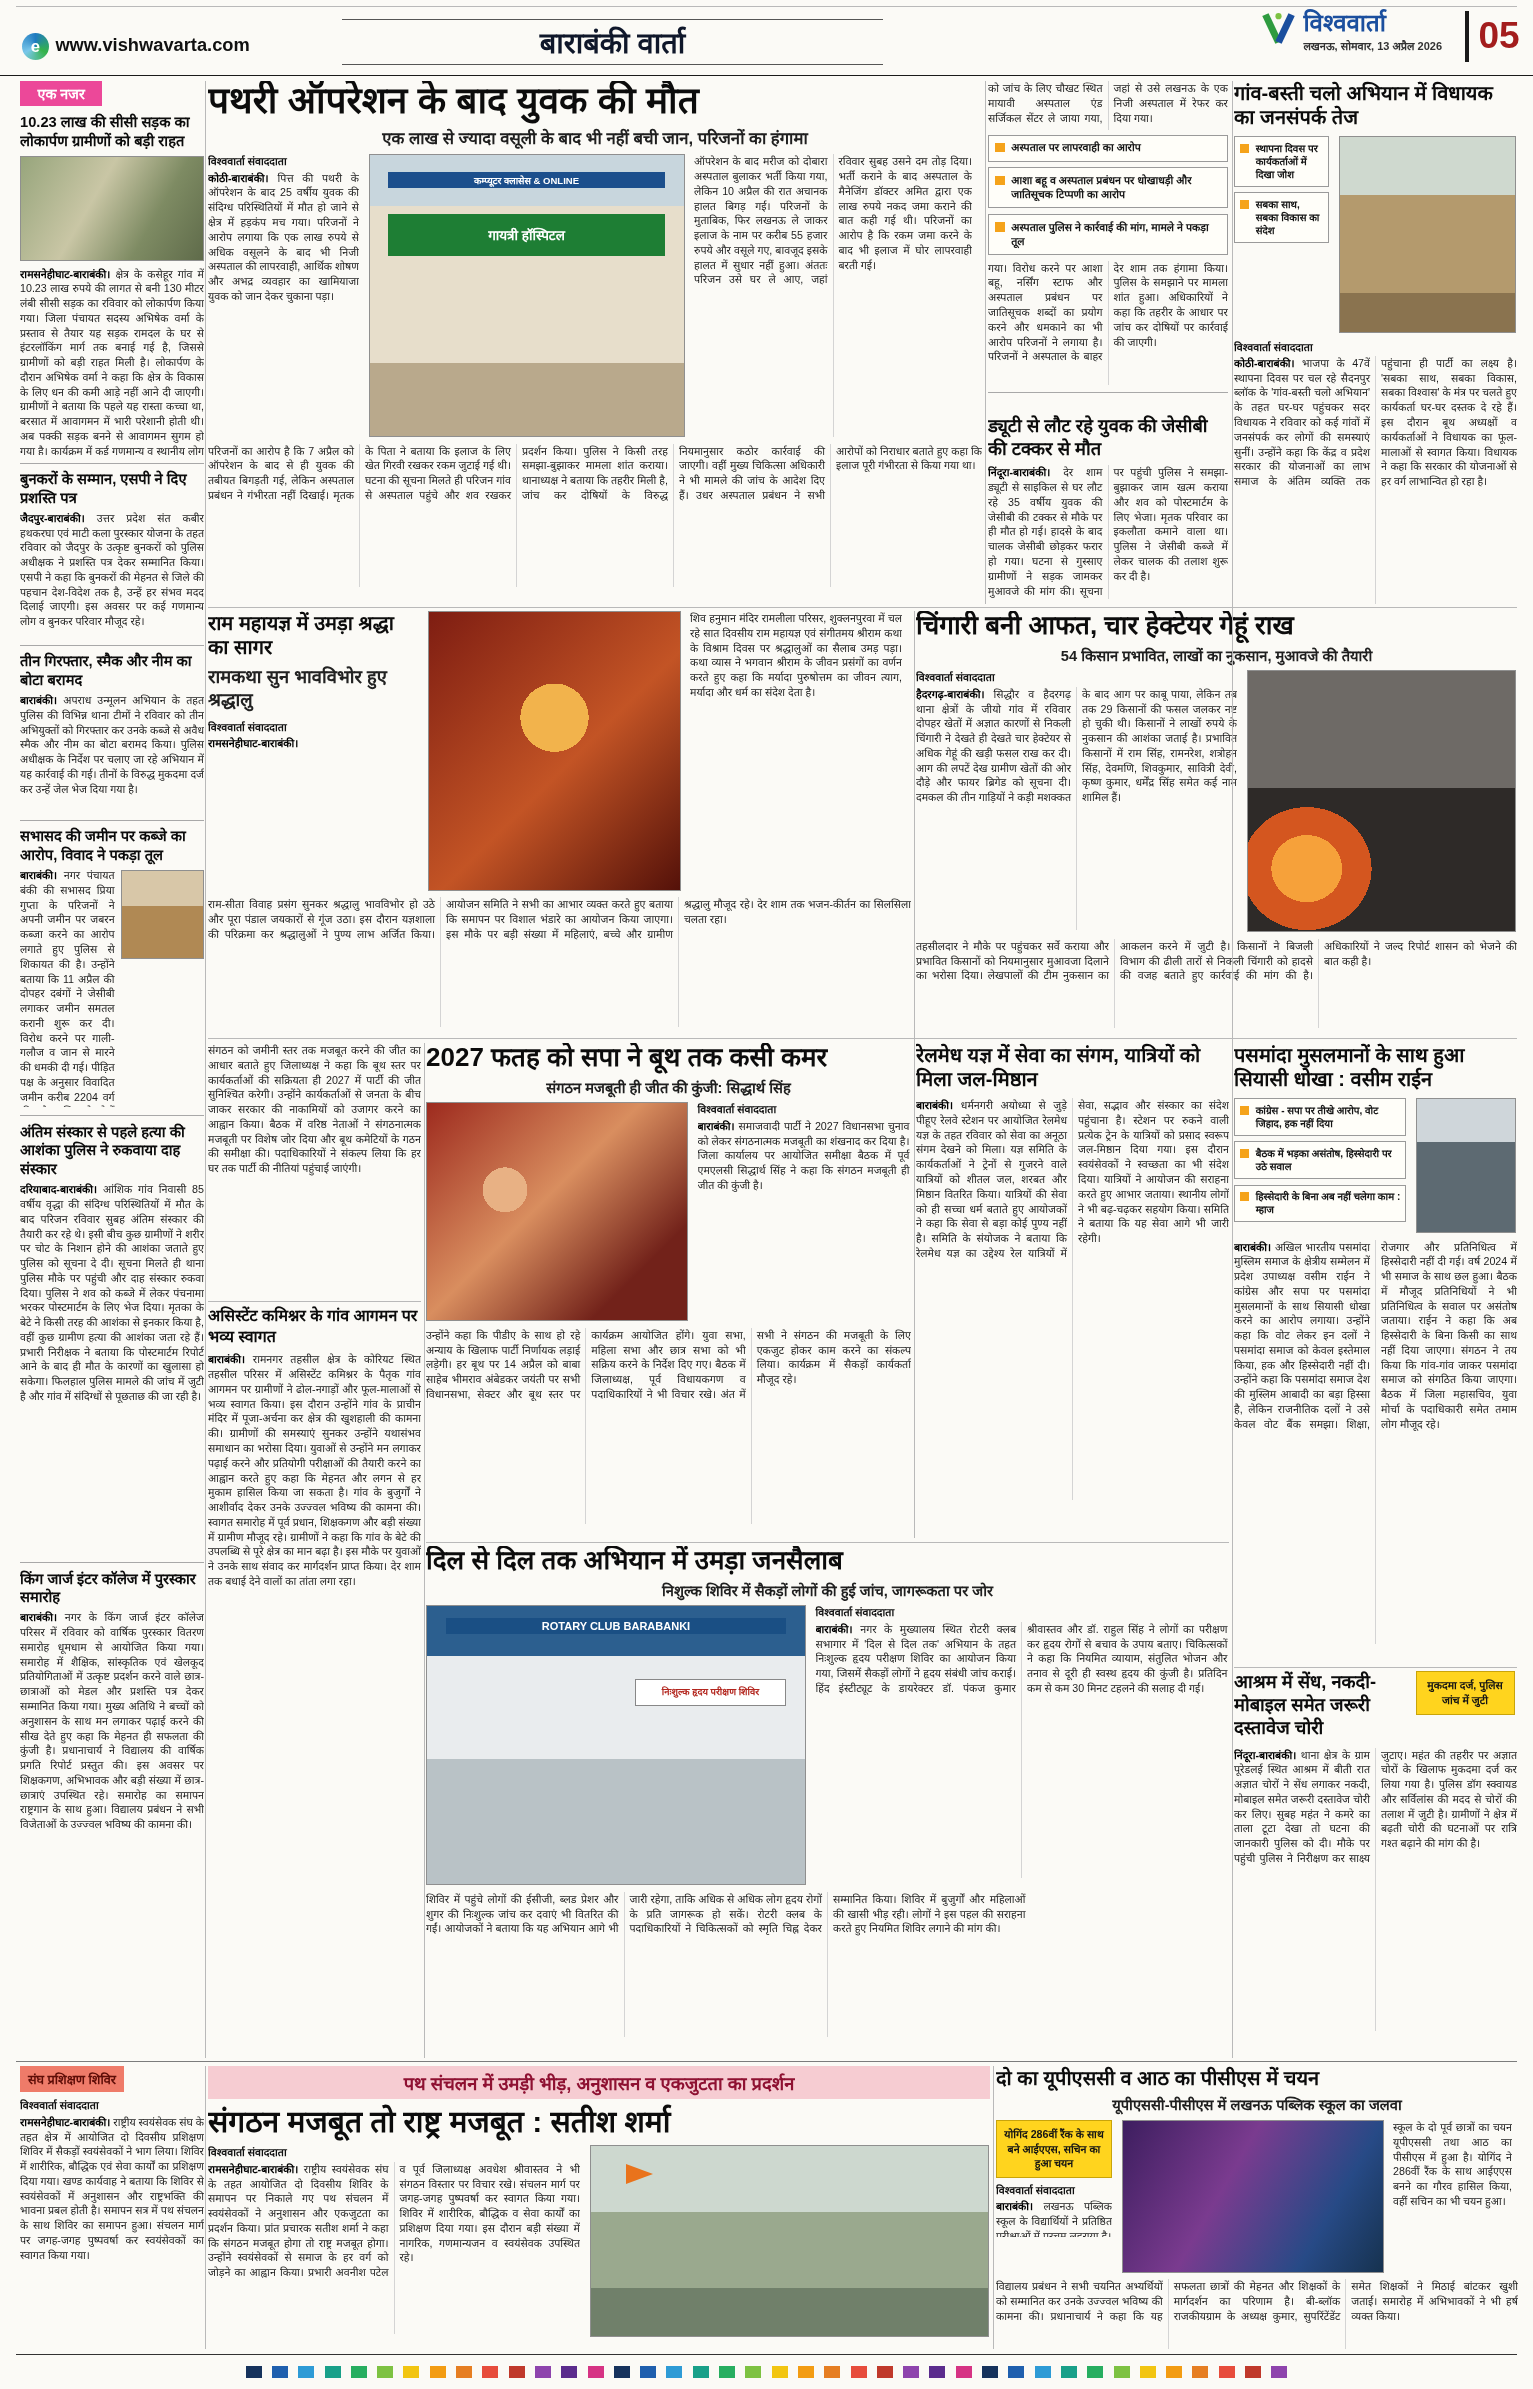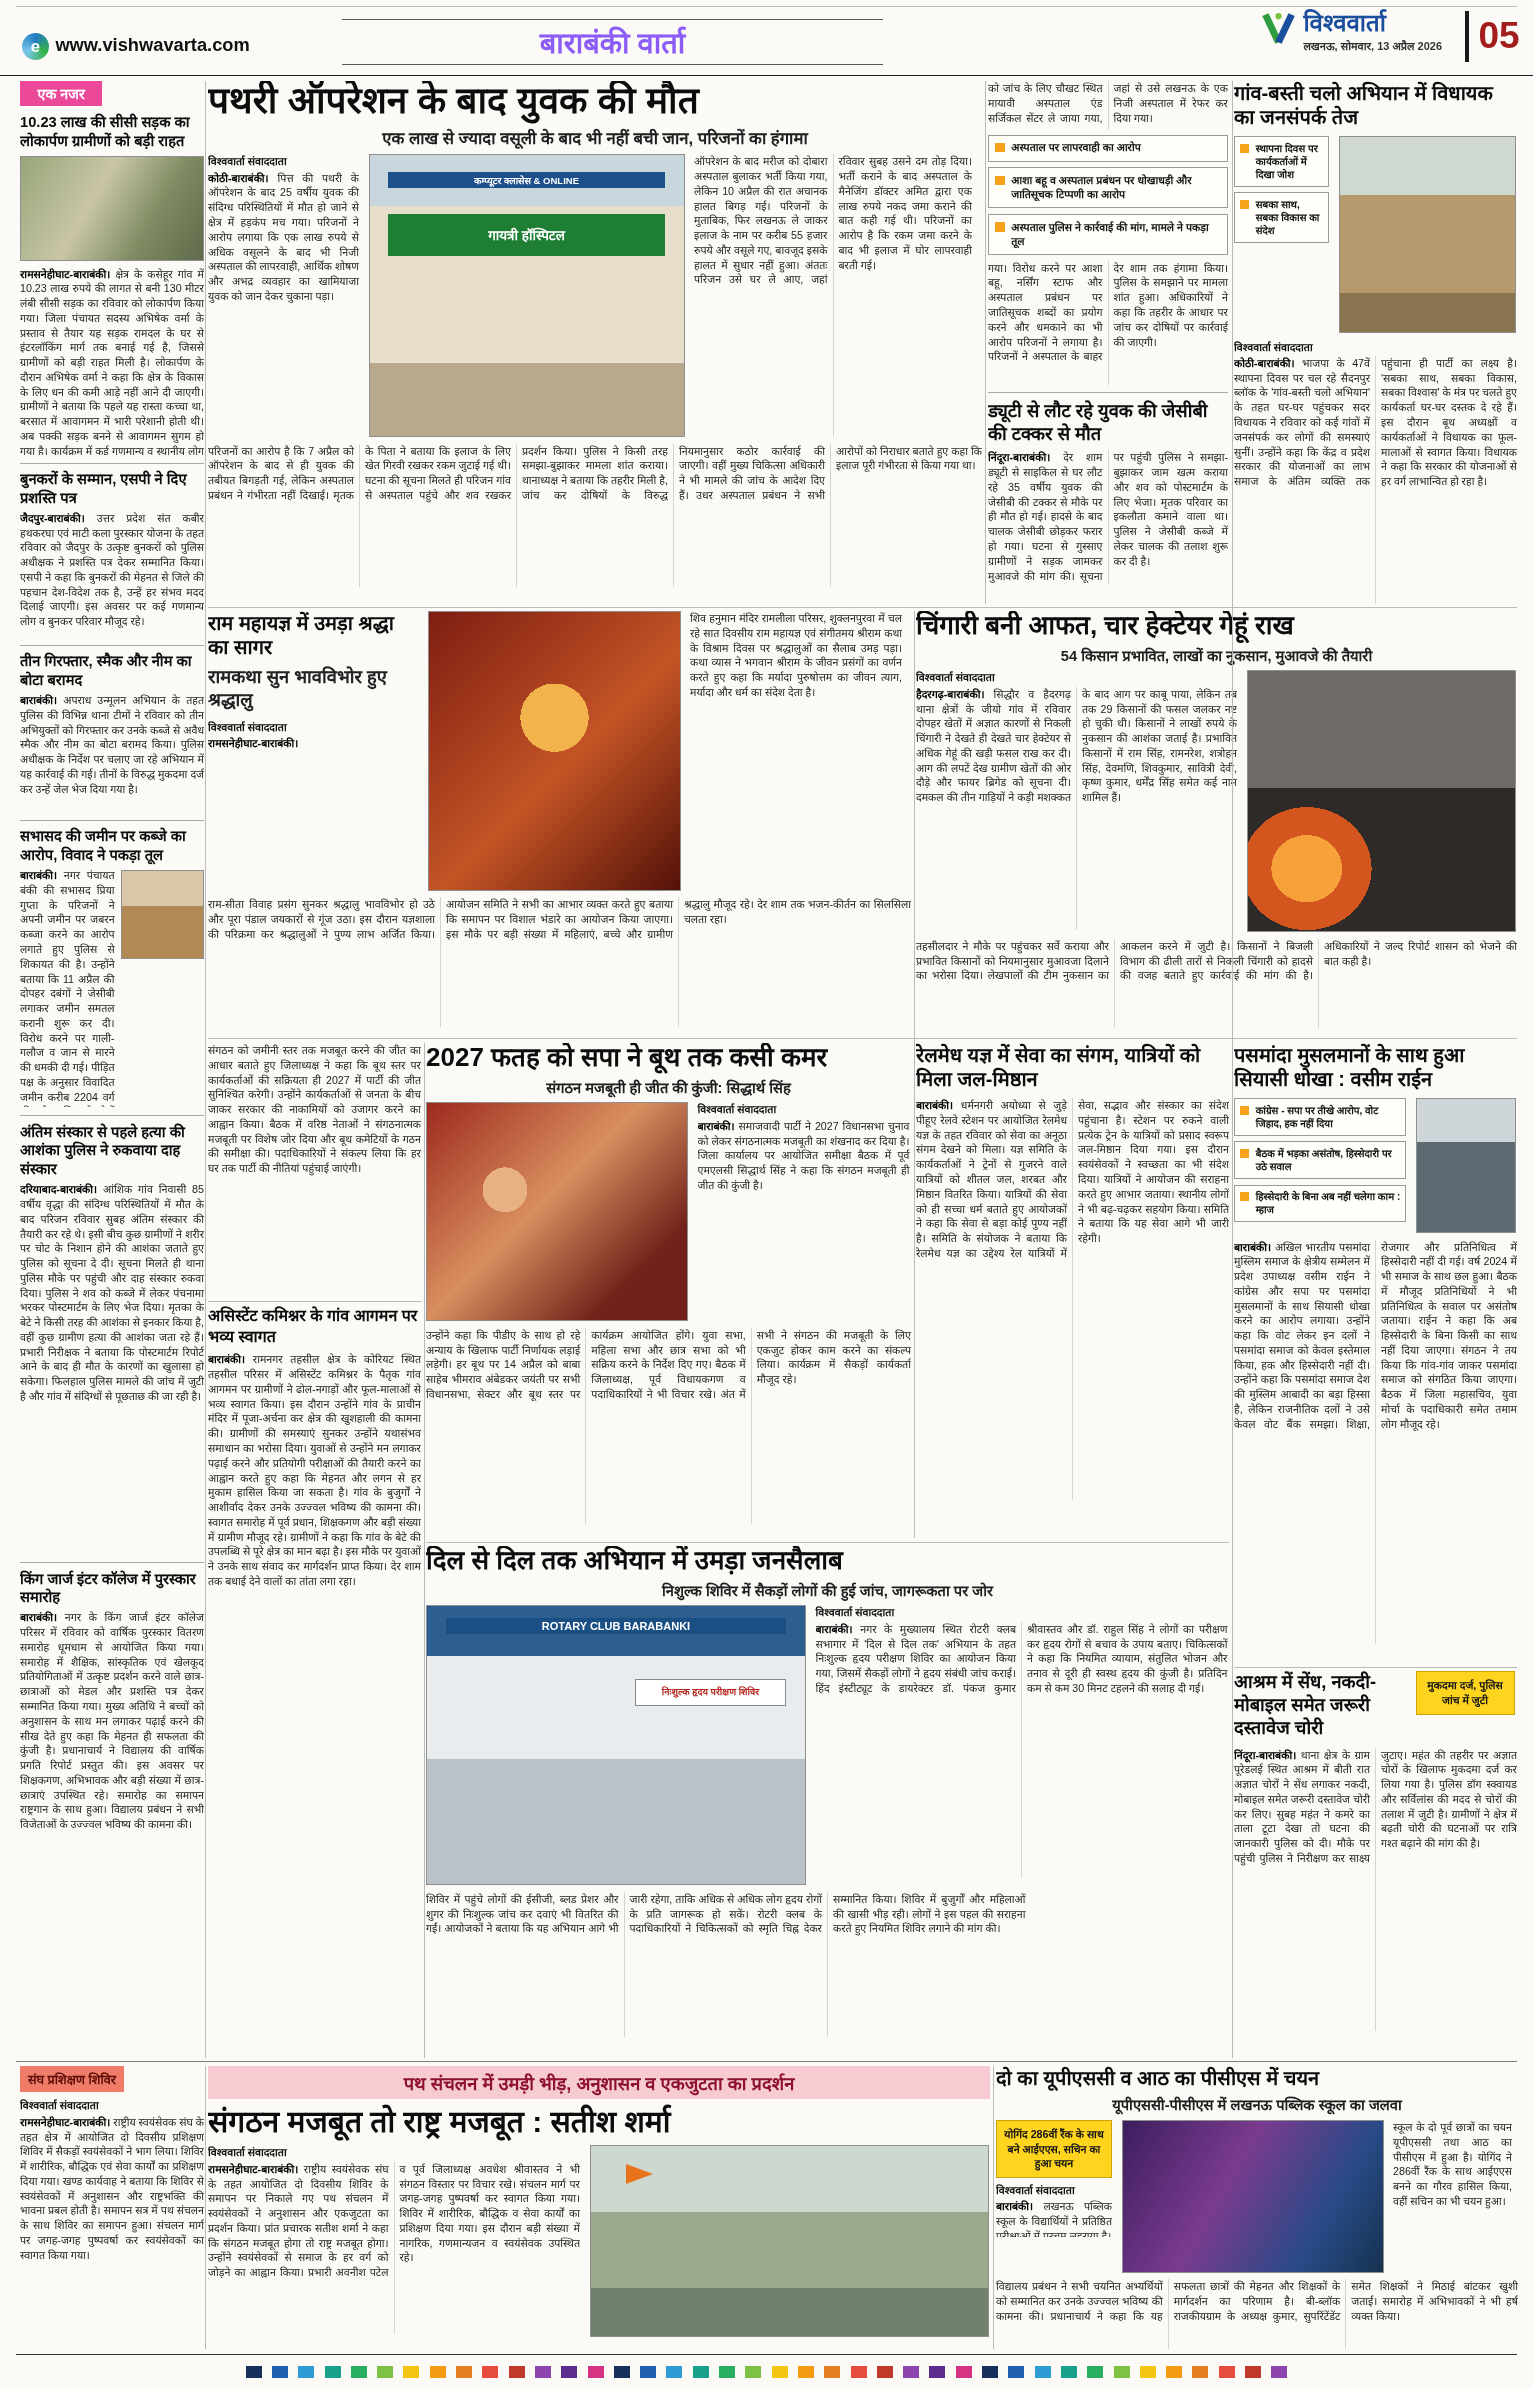--- a/index.html
+++ b/index.html
@@ -31,21 +31,21 @@
 .sqm{width:9.5px;height:9.5px;background:#f5a31a;flex:none;margin-top:1.6px;display:inline-block}
 .tag-red{display:inline-block;background:#ec4899;color:#fff;font-weight:800;font-size:14.3px;padding:3.2px 17.5px;margin-bottom:6.4px}
 .tag-salmon{display:inline-block;background:#ef7b69;color:#5e0d07;font-weight:800;font-size:12.7px;padding:4px 8px;margin-bottom:6.4px}
 .tag-yellow{background:#ffd41e;color:#141414;font-weight:700;font-size:10.7px;text-align:center;padding:6.4px 4.8px;border:0.8px solid #c9a40a;line-height:1.35}
 .kicker{background:#f6ccd2;color:#8e1132;font-weight:800;font-size:18.3px;text-align:center;padding:4px 3.2px;margin-bottom:5.6px}
 .lart{border-top:0.8px solid #a8a8a8;margin-top:8px;padding-top:6.4px}
 .lart h3{margin-bottom:3.2px}
 header{position:absolute;left:0;top:0;width:1533px;height:76px;border-bottom:1.6px solid #1a1a1a;background:#fbfaf6}
 .site{position:absolute;left:22px;top:33px;font-size:18.3px;font-weight:800;color:#111}
 .e-icon{display:inline-flex;width:27px;height:27px;border-radius:50%;background:conic-gradient(#1f7ac0,#35b34a,#79c7ea,#1f7ac0);color:#fff;font-weight:800;align-items:center;justify-content:center;font-size:16.7px;margin-right:6.4px;vertical-align:middle}
-.masthead{position:absolute;left:342px;top:19px;width:541px;text-align:center;font-size:29px;font-weight:800;color:#8b5cf6;border-top:0.8px solid #555;border-bottom:0.8px solid #555;padding:2.4px 0}
+.masthead{position:absolute;left:342px;top:19px;width:541px;text-align:center;font-size:29px;font-weight:800;color:#0f172a;border-top:0.8px solid #555;border-bottom:0.8px solid #555;padding:2.4px 0}
 .brand-block{position:absolute;left:1260px;top:9.5px;display:flex;gap:6.4px;align-items:flex-start}
 .brand{font-size:24px;font-weight:800;color:#1b4f9e;line-height:1.05}
 .brand-date{font-size:11px;color:#333;font-weight:700;margin-top:3.2px}
 .pageno{position:absolute;left:1465px;top:11px;font-size:37px;font-weight:800;color:#a31d1d;border-left:4px solid #1a1a1a;padding-left:9.5px;height:51px;line-height:49px}
 .sign{position:absolute;left:6%;right:6%;text-align:center;color:#fff;font-weight:700}
 .sign-blue{top:6%;background:#1c4f8c;font-size:9.5px;padding:1.6px}
 .sign-green{top:21%;background:#1e7e34;font-size:13.5px;padding:12px}
 .banner{position:absolute;top:4%;left:5%;right:5%;background:#1a4f84;color:#fff;font-weight:700;text-align:center;font-size:11px;padding:2.4px}
 .poster{position:absolute;top:26%;right:5%;width:40%;background:#fff;border:0.8px solid #888;color:#b3261e;font-weight:700;font-size:9.5px;text-align:center;padding:6.4px 3.2px;line-height:1.3}
 .flag{position:absolute;top:9%;left:9%;width:0;height:0;border-top:10.3px solid transparent;border-bottom:10.3px solid transparent;border-left:27px solid #e9731c}
@@ -148,21 +148,21 @@
     <div class="bullet-box">
           <span class="sqm"></span>
           <span>आशा बहू व अस्पताल प्रबंधन पर धोखाधड़ी और जातिसूचक टिप्पणी का आरोप</span>
         </div>
     <div class="bullet-box">
           <span class="sqm"></span>
           <span>अस्पताल पुलिस ने कार्रवाई की मांग, मामले ने पकड़ा तूल</span>
         </div>
   </div>
   <p class="jtext c2" style="height:124px"><span>गया। विरोध करने पर आशा बहू, नर्सिंग स्टाफ और अस्पताल प्रबंधन पर जातिसूचक शब्दों का प्रयोग करने और धमकाने का भी आरोप परिजनों ने लगाया है। परिजनों ने अस्पताल के बाहर देर शाम तक हंगामा किया। पुलिस के समझाने पर मामला शांत हुआ। अधिकारियों ने कहा कि तहरीर के आधार पर जांच कर दोषियों पर कार्रवाई की जाएगी।</span></p>
-  <div style="border-top:0.8px solid #a8a8a8;margin-top:7.2px;padding-top:7px">
+  <div style="border-top:0.8px solid #a8a8a8;margin-top:7.2px;padding-top:22px">
     <h2 class="hl-md2">ड्यूटी से लौट रहे युवक की जेसीबी की टक्कर से मौत</h2>
     <p class="jtext c2" style="height:134px;margin-top:4.8px"><b>निंदूरा-बाराबंकी।</b> <span>देर शाम ड्यूटी से साइकिल से घर लौट रहे 35 वर्षीय युवक की जेसीबी की टक्कर से मौके पर ही मौत हो गई। हादसे के बाद चालक जेसीबी छोड़कर फरार हो गया। घटना से गुस्साए ग्रामीणों ने सड़क जामकर मुआवजे की मांग की। सूचना पर पहुंची पुलिस ने समझा-बुझाकर जाम खत्म कराया और शव को पोस्टमार्टम के लिए भेजा। मृतक परिवार का इकलौता कमाने वाला था। पुलिस ने जेसीबी कब्जे में लेकर चालक की तलाश शुरू कर दी है।</span></p>
   </div>
 </section>
 
 <section class="abs" style="left:1234px;top:81px;width:283px;height:523px;overflow:hidden">
   <h2 class="hl-md" style="margin-bottom:6.4px">गांव-बस्ती चलो अभियान में विधायक का जनसंपर्क तेज</h2>
   <div class="row" style="height:197px">
     <div style="width:95px;flex:none">
       <div class="bullet-box small">

